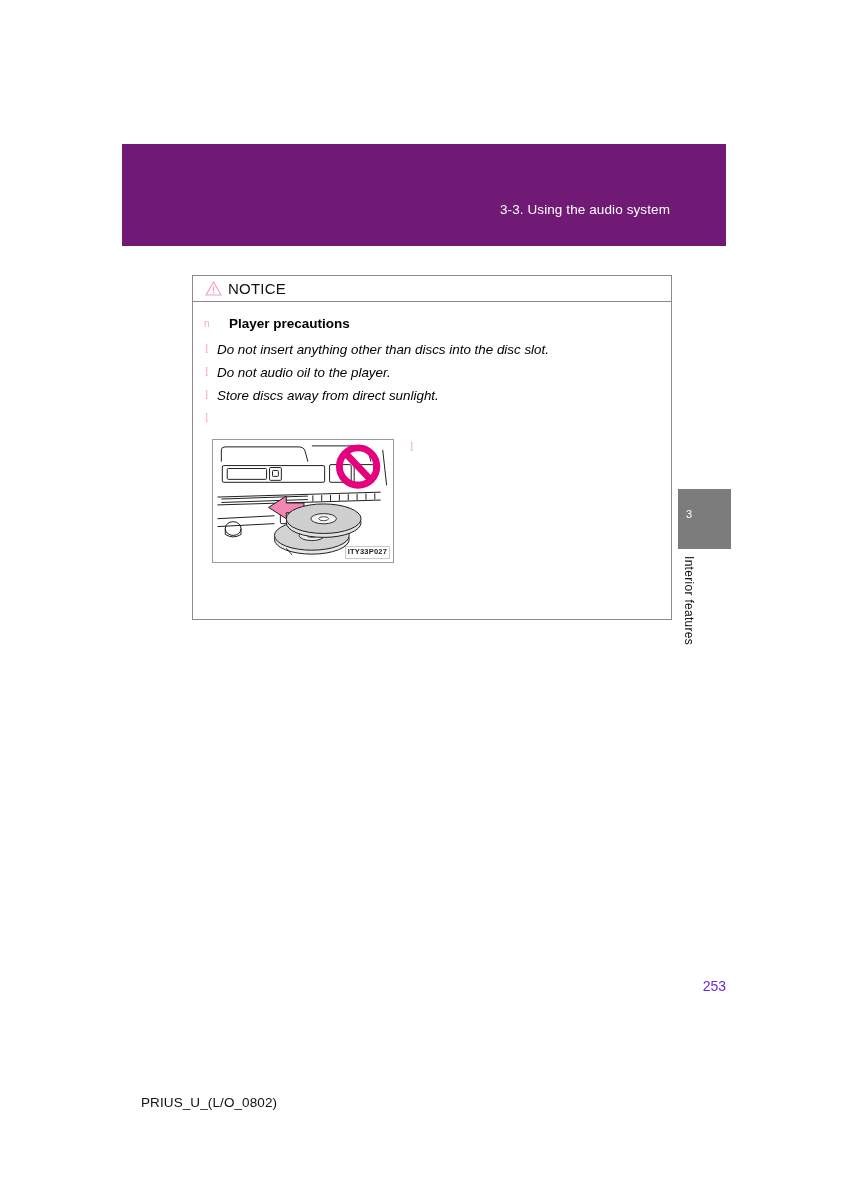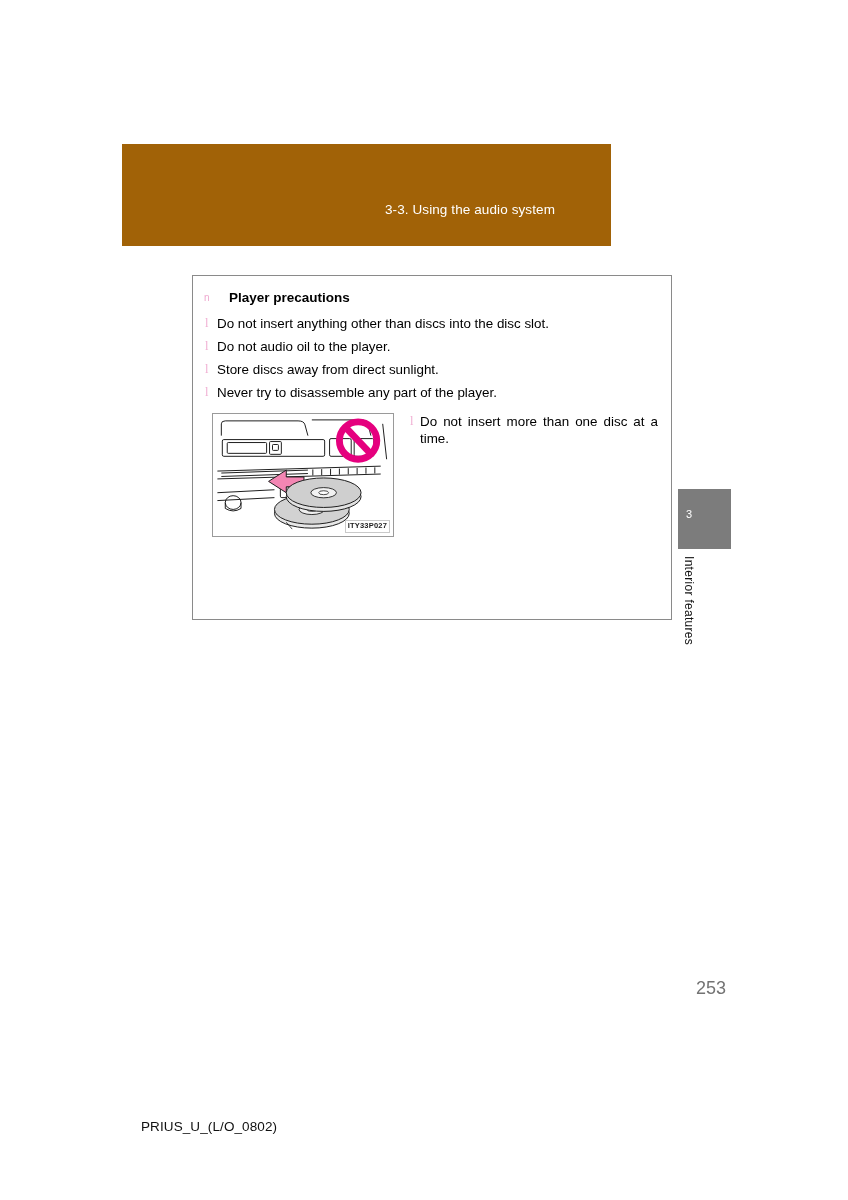--- a/index.html
+++ b/index.html
@@ -14,23 +14,23 @@
     font-family: "Liberation Sans", sans-serif;
     color: #000000;
     overflow: hidden;
   }
 
   
   .header-band {
     position: absolute;
     left: 122px;
     top: 144px;
-    width: 489px;
+    width: 604px;
     height: 102px;
-    background: #a16207;
+    background: #701a75;
   }
   .header-band-title {
     position: absolute;
     right: 56px;
     bottom: 29px;
     color: #ffffff;
     font-size: 13.5px;
     letter-spacing: 0.1px;
     white-space: nowrap;
   }
@@ -122,20 +122,21 @@
     width: 14px;
     flex: 0 0 14px;
     font-family: "Liberation Serif", serif;
     text-align: left;
     padding-left: 2px;
     box-sizing: border-box;
   }
   .bullet-text {
     font-size: 13.4px;
     line-height: 17.5px;
+    font-style: italic;
   }
 
   
   .figure-row {
     display: flex;
     margin-top: 11px;
     margin-left: 9px;
   }
   .figure-box {
     width: 182px;
@@ -206,42 +207,49 @@
     transform-origin: 9px 9px;
     white-space: nowrap;
     letter-spacing: 0.3px;
   }
 
   
   .page-number {
     position: absolute;
     right: 122px;
     top: 978px;
-    font-size: 18px;
-    color: #737373;
+    font-size: 14px;
+    color: #6d28d9;
   }
   .footer-code {
     position: absolute;
     left: 141px;
     top: 1095px;
     font-size: 13.5px;
     color: #111;
     letter-spacing: 0.1px;
-    margin-top: 24px;
   }
 </style>
 </head>
 <body>
 
 <div class="header-band">
   <div class="header-band-title">3-3. Using the audio system</div>
 </div>
 
 <div class="notice-box">
 
+  <div class="notice-title-bar">
+    <svg class="warn-triangle" viewBox="0 0 34 30">
+      <polygon points="17,2 32,28 2,28" fill="none" stroke="#f0a0c8" stroke-width="2.4" stroke-linejoin="round"></polygon>
+      <rect x="15.6" y="11" width="2.8" height="9" fill="#f0a0c8"></rect>
+      <rect x="15.6" y="22" width="2.8" height="2.8" fill="#f0a0c8"></rect>
+    </svg>
+    <span class="notice-title-text">NOTICE</span>
+  </div>
 
   <div class="notice-body">
 
     <div class="sub-heading-row">
       <span class="bullet-n">n</span>
       <span class="sub-heading-text">Player precautions</span>
     </div>
 
 
     <ul class="bullet-list">
@@ -252,21 +260,20 @@
       <li class="bullet-item">
         <span class="bullet-bar">l</span>
         <span class="bullet-text">Do not audio oil to the player.</span>
       </li>
       <li class="bullet-item">
         <span class="bullet-bar">l</span>
         <span class="bullet-text">Store discs away from direct sunlight.</span>
       </li>
       <li class="bullet-item">
         <span class="bullet-bar">l</span>
-        <span class="bullet-text">Never try to disassemble any part of the player.</span>
       </li>
     </ul>
 
     <div class="figure-row">
 
       <div class="figure-box">
         <svg class="figure-svg" viewBox="0 0 182 124">
 
           <g fill="none" stroke="#1c1c1c" stroke-width="1">
 
@@ -326,21 +333,20 @@
           <g>
             <circle cx="147" cy="27" r="19" fill="none" stroke="#e5007e" stroke-width="7"></circle>
             <path d="M134.5 13.8 L159.8 40.4" stroke="#e5007e" stroke-width="7" stroke-linecap="butt"></path>
           </g>
         </svg>
         <div class="figure-caption">ITY33P027</div>
       </div>
 
       <div class="figure-side-text">
         <span class="bullet-bar">l</span>
-        <span class="side-para">Do not insert more than one disc at a time.</span>
       </div>
 
     </div>
   </div>
 </div>
 
 <div class="chapter-tab">
   <span class="chapter-tab-number">3</span>
 </div>
 <div class="chapter-tab-label">Interior features</div>

